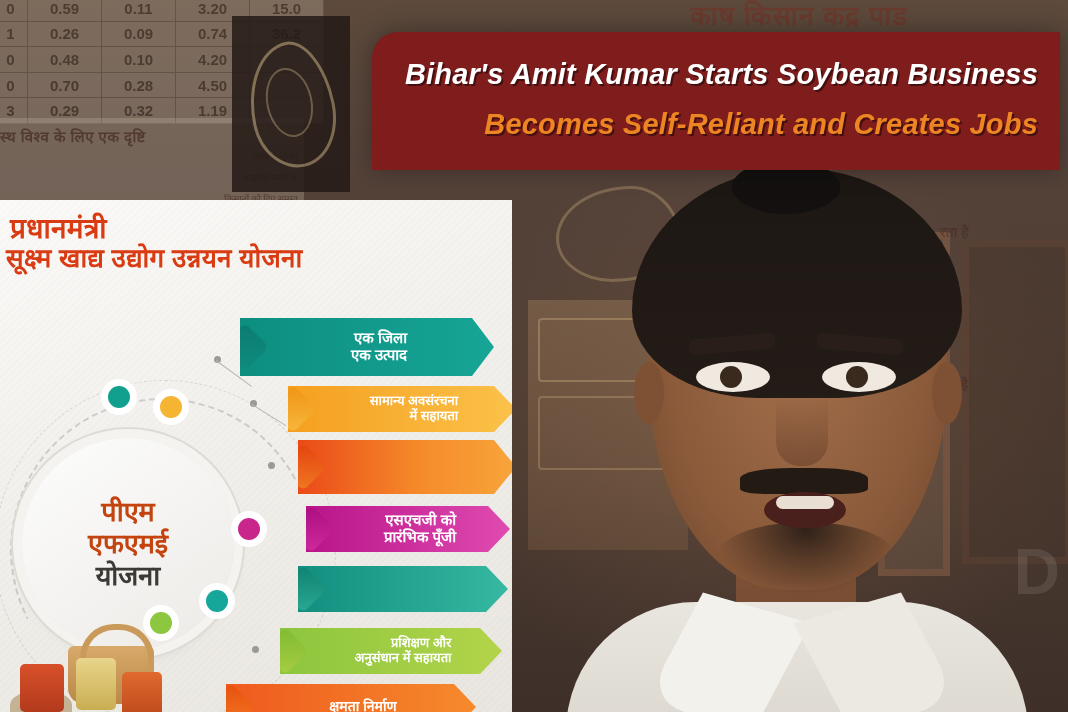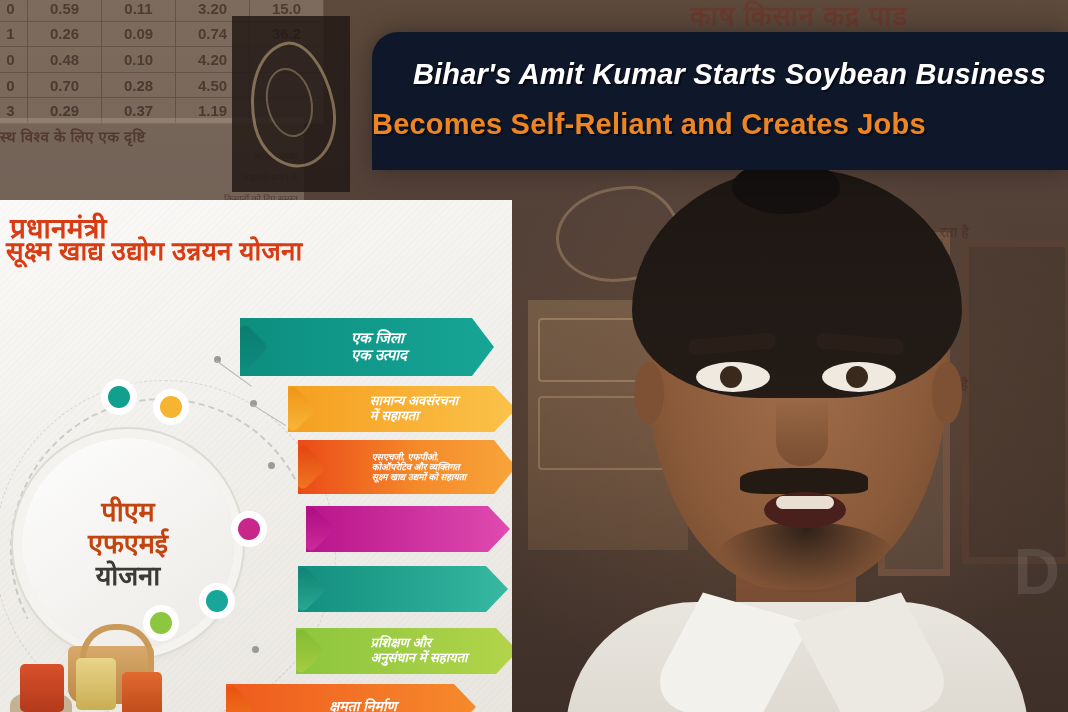--- a/index.html
+++ b/index.html
@@ -90,38 +90,38 @@
   .man .mous{position:absolute;left:180px;top:318px;width:128px;height:26px;
     background:#241a14;border-radius:40% 40% 20% 20%;}
   .man .mouth{position:absolute;left:204px;top:342px;width:82px;height:36px;
     background:#4a201c;border-radius:50%;}
   .man .mouth:after{content:"";position:absolute;left:12px;top:4px;width:58px;height:13px;
     background:#e8ded2;border-radius:8px;}
   .man .beard{position:absolute;left:156px;top:372px;width:180px;height:72px;
     background:radial-gradient(ellipse at 50% 10%,rgba(30,22,18,.85),rgba(30,22,18,0) 72%);border-radius:50%;}
 
   
-  .banner{position:absolute;left:372px;top:32px;right:0;height:138px;
-    background:#0f172a;border-radius:26px 0 0 0;box-shadow:0 0 26px rgba(0,0,0,.35);}
+  .banner{position:absolute;left:372px;top:32px;right:8px;height:138px;
+    background:#7f1d1d;border-radius:26px 0 0 0;box-shadow:0 0 26px rgba(0,0,0,.35);}
   .banner .l1{position:absolute;left:0;right:22px;top:26px;text-align:right;
     color:#ffffff;font-size:29px;font-weight:700;font-style:italic;letter-spacing:.2px;
     font-family:"Liberation Sans",sans-serif;
     text-shadow:2px 2px 0 rgba(0,0,0,.45);white-space:nowrap;}
-  .banner .l2{position:absolute;left:0;right:22px;top:76px;text-align:left;
-    color:#ed8622;font-size:29px;font-weight:700;letter-spacing:.2px;
+  .banner .l2{position:absolute;left:0;right:22px;top:76px;text-align:right;
+    color:#ed8622;font-size:29px;font-weight:700;font-style:italic;letter-spacing:.2px;
     text-shadow:2px 2px 0 rgba(0,0,0,.45);white-space:nowrap;}
 
   
   .info{position:absolute;left:0;top:200px;width:512px;height:512px;overflow:hidden;
     background:linear-gradient(160deg,#fbfaf8 0%,#f2f0ec 45%,#e9e6e0 100%);}
   .info .grain{position:absolute;inset:0;
     background:repeating-linear-gradient(135deg,rgba(0,0,0,.012) 0 2px,rgba(255,255,255,0) 2px 5px);}
   .info .h1{position:absolute;left:10px;top:14px;color:#d93b12;
     font-size:28px;font-weight:700;line-height:1.08;letter-spacing:.3px;}
-  .info .h2{position:absolute;left:6px;top:37px;color:#d93b12;
+  .info .h2{position:absolute;left:6px;top:44px;color:#d93b12;
     font-size:26px;font-weight:700;line-height:1.08;letter-spacing:.3px;white-space:nowrap;}
 
   .ring{position:absolute;left:22px;top:238px;width:212px;height:212px;border-radius:50%;
     background:linear-gradient(145deg,#fdfdfd,#eceae6);
     box-shadow:0 0 0 9px #f4f3f0, 0 0 0 11px #dedbd5, 0 6px 16px rgba(0,0,0,.10);}
   .ring .ctext{position:absolute;inset:0;display:flex;flex-direction:column;
     align-items:center;justify-content:center;gap:2px;}
   .ring .ctext span{color:#c4440f;font-size:27px;font-weight:700;line-height:1.12;}
   .ring .ctext span.last{color:#3c3a36;}
 
@@ -136,44 +136,44 @@
   .dot.d1{left:108px;top:186px;background:#12a08e;}
   .dot.d2{left:160px;top:196px;background:#f5b431;}
   .dot.d3{left:238px;top:318px;background:#c9268c;}
   .dot.d4{left:206px;top:390px;background:#16a69a;}
   .dot.d5{left:150px;top:412px;background:#8dc63f;}
 
   .node{position:absolute;width:7px;height:7px;border-radius:50%;background:#9a9a96;}
   .conn{position:absolute;background:#b8b6b1;height:1px;transform-origin:left center;}
 
   .arrow{position:absolute;height:46px;display:flex;align-items:center;justify-content:center;
-    color:#ffffff;font-weight:700;text-align:left;line-height:1.12;
+    color:#ffffff;font-weight:700;text-align:right;line-height:1.12;
     clip-path:polygon(0 0,calc(100% - 22px) 0,100% 50%,calc(100% - 22px) 100%,0 100%);
-    box-shadow:2px 3px 7px rgba(0,0,0,.16);font-style:italic;}
+    box-shadow:2px 3px 7px rgba(0,0,0,.16);}
   .arrow .tab{position:absolute;left:-12px;top:6px;width:34px;height:34px;
     transform:rotate(45deg);border-radius:6px;}
   .arrow .txt{position:relative;z-index:2;padding-left:40px;padding-right:16px;}
 
   .a1{left:240px;top:118px;width:254px;height:58px;
     background:linear-gradient(90deg,#0d8e7f,#16a596);font-size:15px;}
   .a1 .tab{background:linear-gradient(135deg,#0b7d70,#0e8b7d);top:12px;}
   .a2{left:288px;top:186px;width:228px;font-size:13px;
     background:linear-gradient(90deg,#f59f1f,#fbc24a);}
   .a2 .tab{background:linear-gradient(135deg,#ef9415,#f9b73c);}
   .a3{left:298px;top:240px;width:218px;height:54px;font-size:9px;
     background:linear-gradient(90deg,#ea4a18,#f58a2a 55%,#f8a53a);}
   .a3 .tab{background:linear-gradient(135deg,#e4430f,#f07822);top:10px;}
   .a4{left:306px;top:306px;width:204px;font-size:15px;
     background:linear-gradient(90deg,#b8148a,#e04bb0);}
   .a4 .tab{background:linear-gradient(135deg,#ab0d80,#cf2a9c);}
   .a5{left:298px;top:366px;width:210px;font-size:14px;
     background:linear-gradient(90deg,#128e7e,#36b8a2);}
   .a5 .tab{background:linear-gradient(135deg,#0f8172,#2aa994);}
   .a6{left:280px;top:428px;width:222px;font-size:13px;
-    background:linear-gradient(90deg,#8cc63e,#b3d44a);margin-left:16px;}
+    background:linear-gradient(90deg,#8cc63e,#b3d44a);}
   .a6 .tab{background:linear-gradient(135deg,#80bb33,#a6cd41);}
   .a7{left:226px;top:484px;width:250px;font-size:14px;
     background:linear-gradient(90deg,#ef5a1e,#f68a2c);}
   .a7 .tab{background:linear-gradient(135deg,#e8500f,#f27a22);}
 
   .basket{position:absolute;left:10px;top:432px;width:210px;height:90px;}
   .basket .b{position:absolute;left:58px;top:14px;width:86px;height:58px;
     background:linear-gradient(180deg,#d8a96a,#bb8847);border-radius:6px 6px 16px 16px;}
   .basket .handle{position:absolute;left:70px;top:-8px;width:62px;height:40px;
     border:6px solid #c99a59;border-bottom:none;border-radius:34px 34px 0 0;}
@@ -224,21 +224,21 @@
       <div class="c"></div>
 
       <div class="c">0</div>
       <div class="c">0.70</div>
       <div class="c">0.28</div>
       <div class="c">4.50</div>
       <div class="c"></div>
 
       <div class="c">3</div>
       <div class="c">0.29</div>
-      <div class="c">0.37</div>
+      <div class="c">0.32</div>
       <div class="c">1.19</div>
       <div class="c"></div>
     </div>
 
     <div class="bg-poster">
       <div class="ptitle">स्थ विश्व के लिए एक दृष्टि</div>
       <div class="psub">आर्थिक सुरक्षा</div>
       <div class="psub">लखपति बनाने के</div>
       <div class="psub">किसानों को दिए समस्त</div>
     </div>
@@ -327,26 +327,25 @@
       <span class="txt" style="white-space:pre-line">एक जिला
 एक उत्पाद</span>
     </div>
     <div class="arrow a2">
       <i class="tab"></i>
       <span class="txt" style="white-space:pre-line">सामान्य अवसंरचना
 में सहायता</span>
     </div>
     <div class="arrow a3">
       <i class="tab"></i>
-      <span class="txt" style="white-space:pre-line">एसएचजी, एफपीओ,
-कोऑपरेटिव और व्यक्तिगत
-सूक्ष्म खाद्य उद्यमों को सहायता</span>
     </div>
     <div class="arrow a4">
       <i class="tab"></i>
+      <span class="txt" style="white-space:pre-line">एसएचजी को
+प्रारंभिक पूँजी</span>
     </div>
     <div class="arrow a5">
       <i class="tab"></i>
     </div>
     <div class="arrow a6">
       <i class="tab"></i>
       <span class="txt" style="white-space:pre-line">प्रशिक्षण और
 अनुसंधान में सहायता</span>
     </div>
     <div class="arrow a7">

